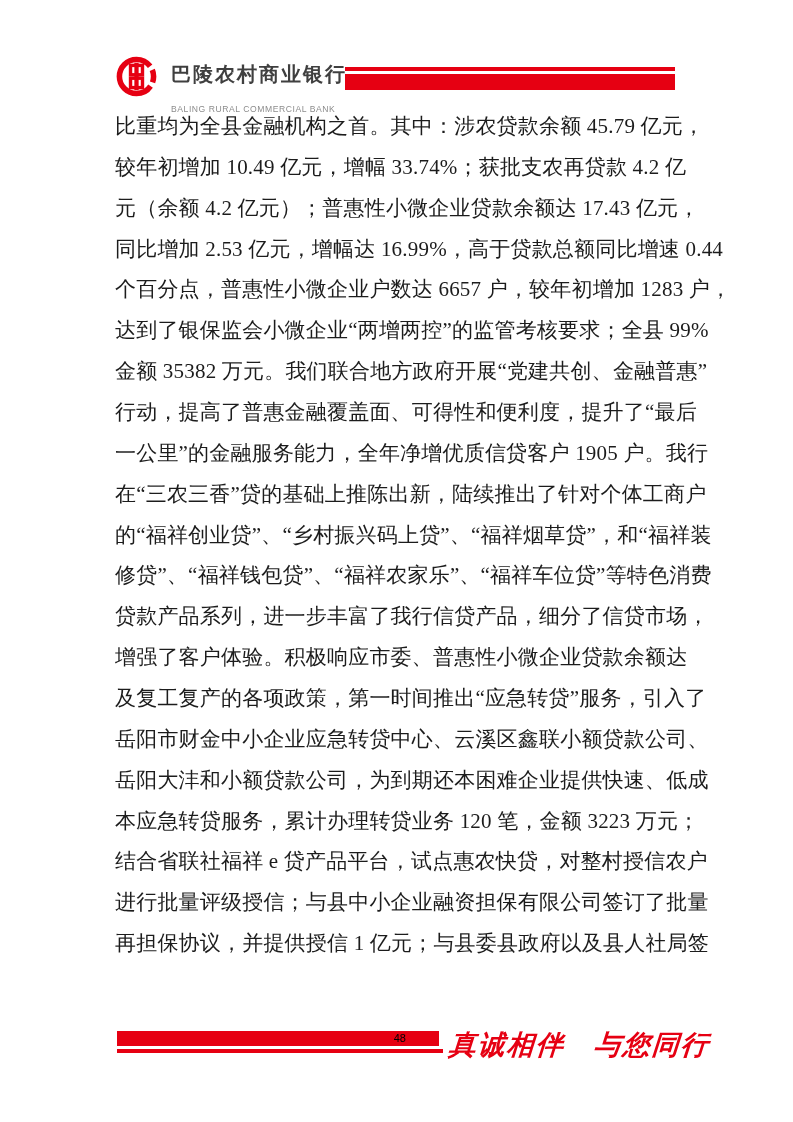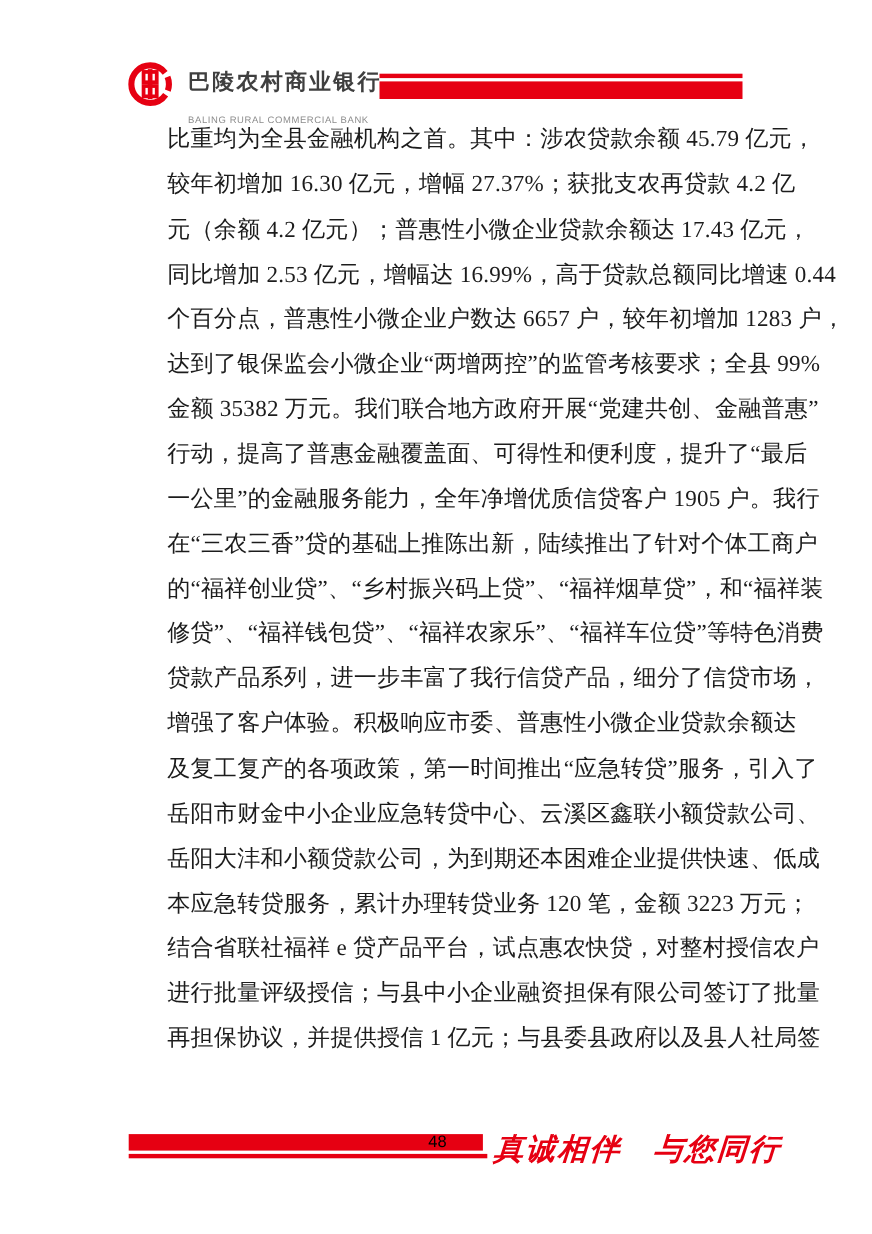--- a/index.html
+++ b/index.html
@@ -39,33 +39,32 @@
   .body-text {
     position: absolute; left: 115px; top: 106px; width: 563px;
     font-size: 21px; color: #1c1c1c;
   }
   .body-line {
     line-height: 40.86px;
     text-align: justify;
     text-align-last: justify;
     white-space: nowrap;
     letter-spacing: 0.2px;
-    margin-left: 37px;
   }
 
   
   .footer { position: absolute; left: 0; top: 1020px; width: 793px; height: 80px; }
   .footer-bar {
     position: absolute; left: 117px; top: 11px;
     width: 322px; height: 15px; background: #e60012;
     display: flex; align-items: center; justify-content: flex-end;
     padding-right: 33px;
   }
   .footer-page-num {
-    font-size: 15px; color: #000000; line-height: 1;
+    font-size: 11px; color: #000000; line-height: 1;
     font-family: "Liberation Sans", "DejaVu Sans", sans-serif;
   }
   .footer-bar-thin {
     position: absolute; left: 117px; top: 29px;
     width: 326px; height: 3.5px; background: #e60012;
   }
   .footer-slogan {
     position: absolute; left: 449px; top: 7px; width: 232px;
     font-size: 27px; color: #e60012; font-weight: bold; font-style: italic;
     letter-spacing: 2px; white-space: nowrap;
@@ -92,21 +91,21 @@
       <div class="bank-name-en">BALING RURAL COMMERCIAL BANK</div>
     </div>
     <div class="header-bars">
       <div class="header-bar-thin"></div>
       <div class="header-bar-thick"></div>
     </div>
   </div>
 
   <div class="body-text">
     <div class="body-line">比重均为全县金融机构之首。其中：涉农贷款余额 45.79 亿元，</div>
-    <div class="body-line">较年初增加 16.30 亿元，增幅 27.37%；获批支农再贷款 4.2 亿</div>
+    <div class="body-line">较年初增加 10.49 亿元，增幅 33.74%；获批支农再贷款 4.2 亿</div>
     <div class="body-line">元（余额 4.2 亿元）；普惠性小微企业贷款余额达 17.43 亿元，</div>
     <div class="body-line">同比增加 2.53 亿元，增幅达 16.99%，高于贷款总额同比增速 0.44</div>
     <div class="body-line">个百分点，普惠性小微企业户数达 6657 户，较年初增加 1283 户，</div>
     <div class="body-line">达到了银保监会小微企业“两增两控”的监管考核要求；全县 99%</div>
     <div class="body-line">金额 35382 万元。我们联合地方政府开展“党建共创、金融普惠”</div>
     <div class="body-line">行动，提高了普惠金融覆盖面、可得性和便利度，提升了“最后</div>
     <div class="body-line">一公里”的金融服务能力，全年净增优质信贷客户 1905 户。我行</div>
     <div class="body-line">在“三农三香”贷的基础上推陈出新，陆续推出了针对个体工商户</div>
     <div class="body-line">的“福祥创业贷”、“乡村振兴码上贷”、“福祥烟草贷”，和“福祥装</div>
     <div class="body-line">修贷”、“福祥钱包贷”、“福祥农家乐”、“福祥车位贷”等特色消费</div>

